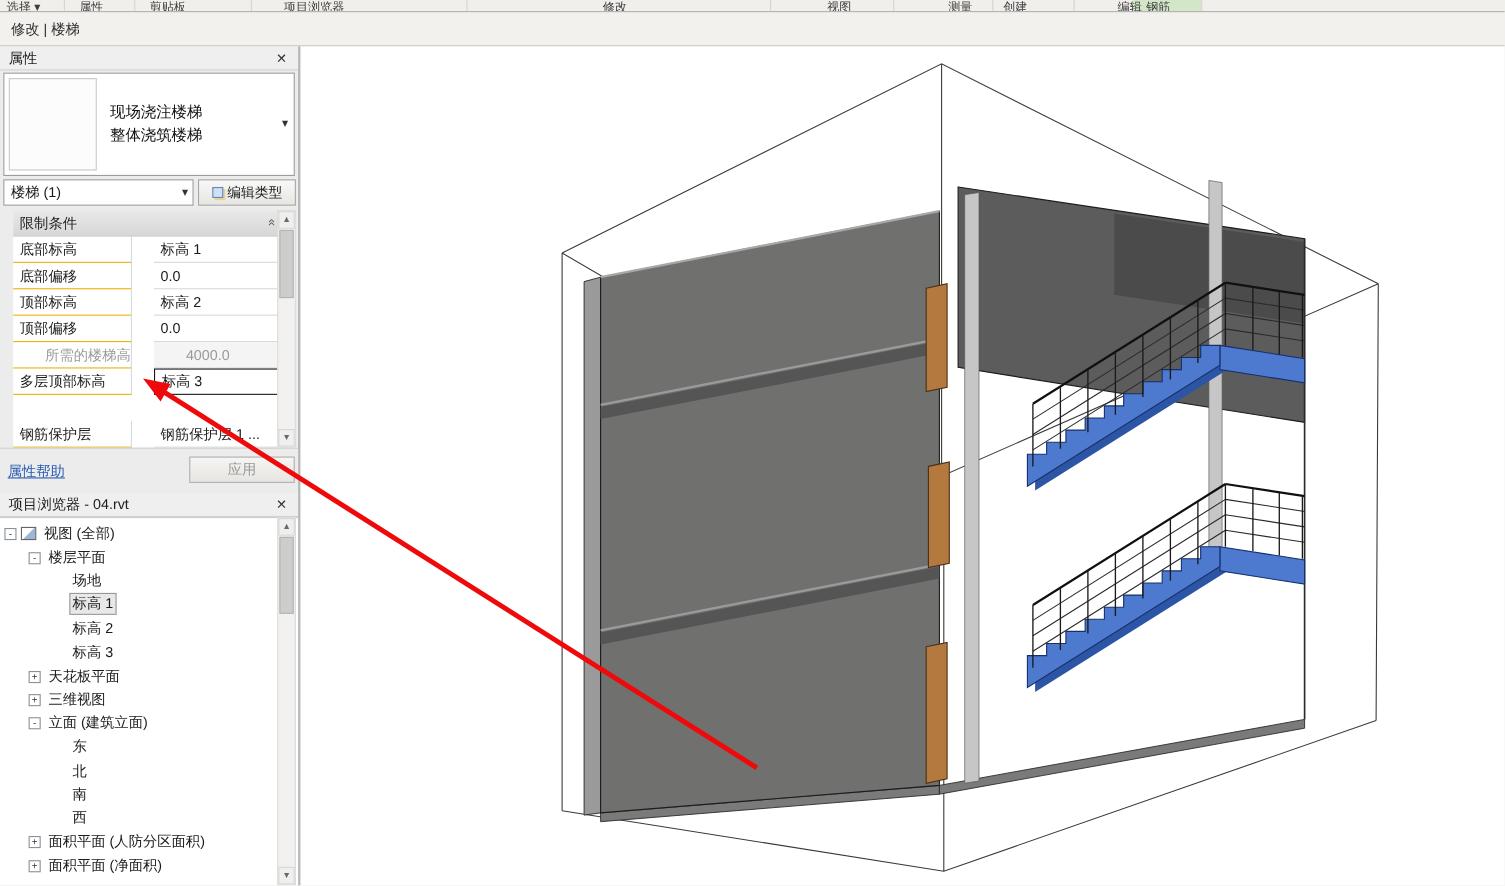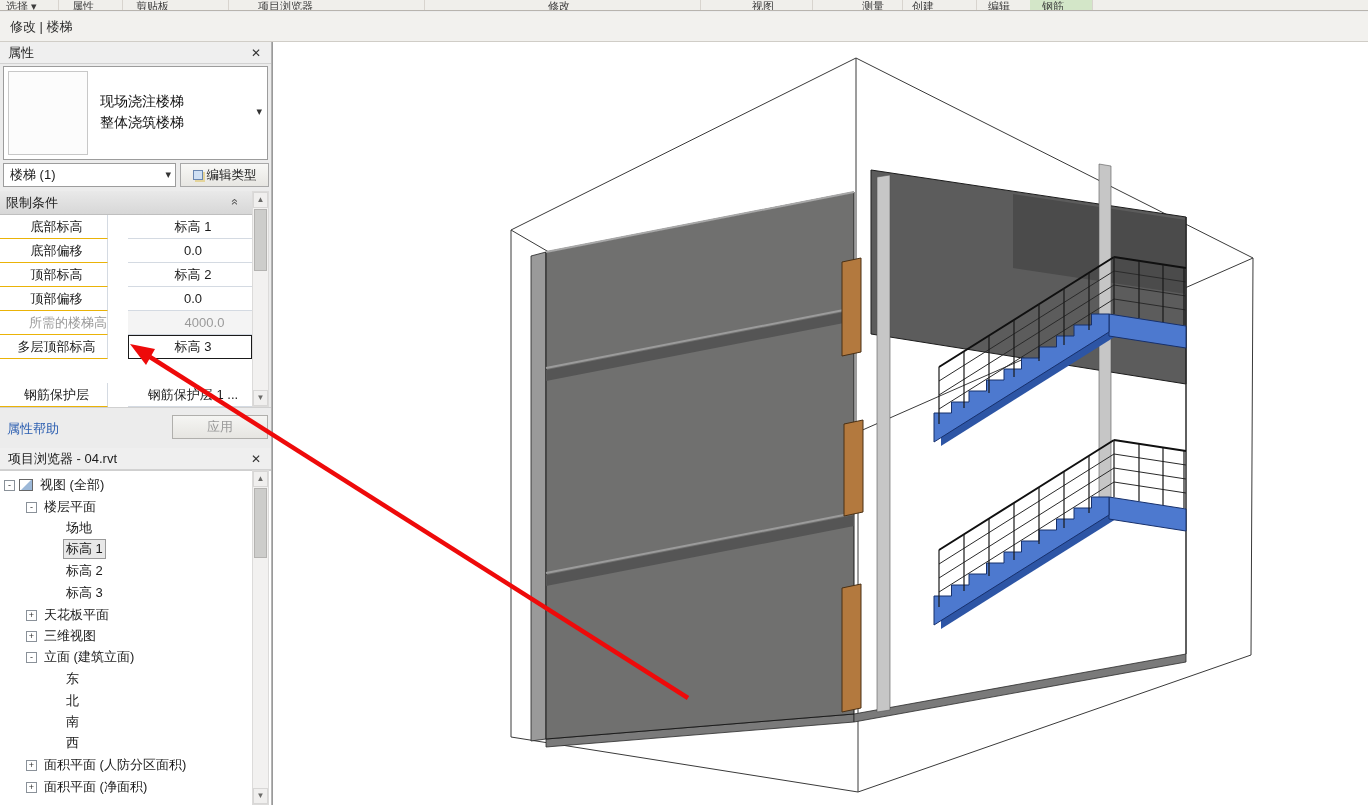--- a/index.html
+++ b/index.html
@@ -27,34 +27,34 @@
   #typeSelector { position:absolute; left:3px; top:24px; width:265px; height:94px; background:#fff; border:1px solid #9c9c9c; }
   #typeThumb { position:absolute; left:4px; top:4px; width:80px; height:84px; background:#fcfcfc; border:1px solid #c8c8c8; }
   #typeText { position:absolute; left:96px; top:24px; right:26px; font-size:14px; line-height:21px; color:#111; }
   #typeDrop { position:absolute; right:5px; top:38px; font-size:11px; color:#333; cursor:pointer; }
   #instCombo { position:absolute; left:3px; top:121px; width:173px; height:24px; background:#fff; border:1px solid #9c9c9c; }
   #instCombo .v { position:absolute; left:6px; top:0; line-height:22px; }
   #instCombo .arr { position:absolute; right:4px; top:4px; font-size:11px; color:#333; }
   #editTypeBtn { position:absolute; left:180px; top:121px; width:89px; height:24px; border:1px solid #a8a8a8; background:linear-gradient(#f8f8f6,#e7e6e2); font-size:12.5px; text-align:center; line-height:22px; cursor:pointer; }
   .etype-icon { display:inline-block; width:10px; height:10px; border:1px solid #6a87b0; background:#cfe0f4; box-shadow:2px 2px 0 #e4d49a; margin-right:4px; vertical-align:-1px; }
 
-  #ptable { position:absolute; left:0; top:149px; width:252px; height:216px; background:#fff;text-align:center; }
+  #ptable { position:absolute; left:12px; top:149px; width:252px; height:216px; background:#fff; }
   .prow { position:absolute; left:0; width:252px; height:24px; }
   .pcell { position:absolute; top:0; height:24px; line-height:23px; font-size:13px; overflow:hidden; white-space:nowrap; }
   .plabel { left:0; width:108px; padding-left:6px; border-right:1px solid #d4dae2; border-bottom:1px solid #eab308; }
   .pvalue { left:128px; width:124px; padding-left:6px; border-bottom:1px solid #d4dae2; }
   .prow.dis .pcell { color:#9a9a9a;padding-left:29px; }
   .prow.dis .pvalue { background:#f4f4f4; }
   .pvalue.editing { border:1px solid #1a1a1a; line-height:21px; }
   .prow.section { background:linear-gradient(#e9e9e9,#d7d7d7); border-bottom:1px solid #bfbfbf; }
   .sec-label { position:absolute; left:6px; top:0; line-height:23px; font-size:13px; color:#222; }
   .sec-collapse { position:absolute; right:14px; top:4px; font-size:12px; color:#555; transform:rotate(-90deg); cursor:pointer; }
 
   #propsFooter { position:absolute; left:0; top:365px; right:0; height:41px; background:#ececec; border-top:1px solid #d0d0d0; }
-  #helpLink { position:absolute; left:7px; top:12px; color:#2a5db0; font-size:13px; cursor:pointer; }
+  #helpLink { position:absolute; left:7px; top:12px; color:#2a5db0; text-decoration:underline; font-size:13px; cursor:pointer; }
   #applyBtn { position:absolute; left:172px; top:7px; width:96px; height:24px; border:1px solid #b0afac; background:linear-gradient(#f5f5f3,#e6e5e1); color:#9a9a9a; text-align:center; line-height:22px; font-size:13px; }
 
   
   .sb { position:absolute; width:17px; background:#f2f1f0; border:1px solid #dcdbda; }
   .sb .btn { position:absolute; left:0; right:0; height:16px; background:#f0efee; border:1px solid #d8d7d6; color:#6a6a68; font-size:8px; text-align:center; line-height:14px; cursor:pointer; }
   .sb .btn.up { top:0; } .sb .btn.dn { bottom:0; }
   .sb .thumb { position:absolute; left:1px; right:1px; background:#cdcdcb; border:1px solid #b4b3b1; cursor:grab; }
 
   
   #browserPanel { top:448px; height:357px; z-index:4; }
@@ -79,21 +79,21 @@
 <div id="ribbonStrip">
   <div class="rb-green" style="left:1030px;width:62px;"></div>
   <span class="rb-item" style="left:6px">选择 ▾</span>
   <span class="rb-item" style="left:72px">属性</span>
   <span class="rb-item" style="left:136px">剪贴板</span>
   <span class="rb-item" style="left:258px">项目浏览器</span>
   <span class="rb-item" style="left:548px">修改</span>
   <span class="rb-item" style="left:752px">视图</span>
   <span class="rb-item" style="left:862px">测量</span>
   <span class="rb-item" style="left:912px">创建</span>
-  <span class="rb-item" style="left:988px">编辑</span>
+  <span class="rb-item" style="left:1016px">编辑</span>
   <span class="rb-item" style="left:1042px">钢筋</span>
   <i class="rb-sep" style="left:58px"></i>
     <i class="rb-sep" style="left:122px"></i>
     <i class="rb-sep" style="left:228px"></i>
   <i class="rb-sep" style="left:424px"></i>
     <i class="rb-sep" style="left:700px"></i>
     <i class="rb-sep" style="left:812px"></i>
   <i class="rb-sep" style="left:902px"></i>
     <i class="rb-sep" style="left:976px"></i>
     <i class="rb-sep" style="left:1092px"></i>

